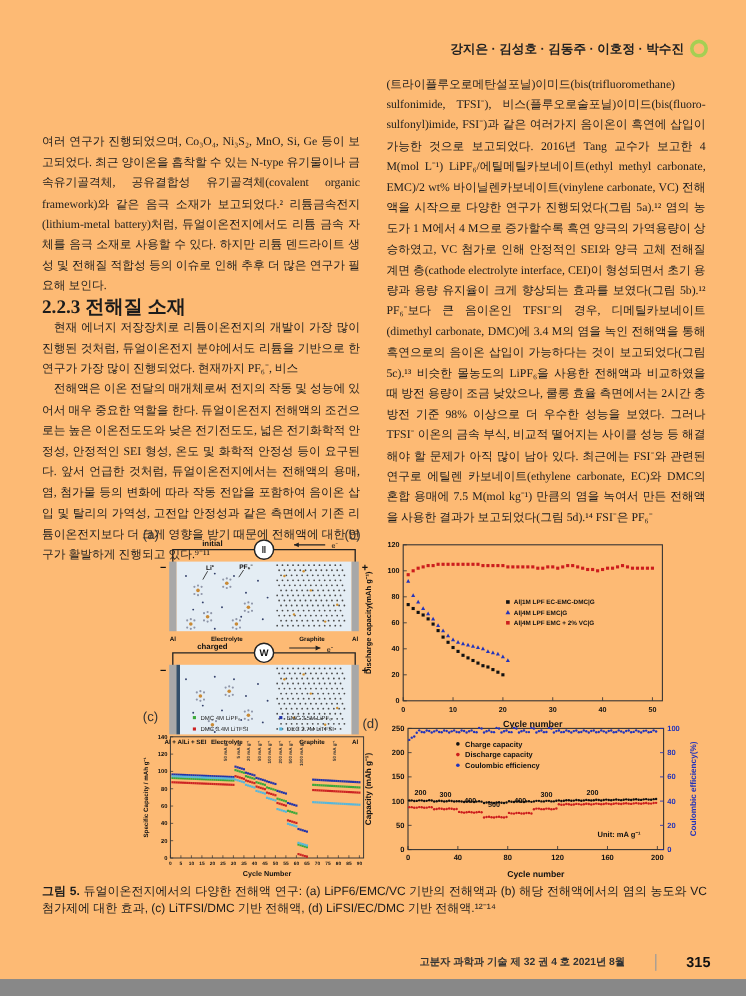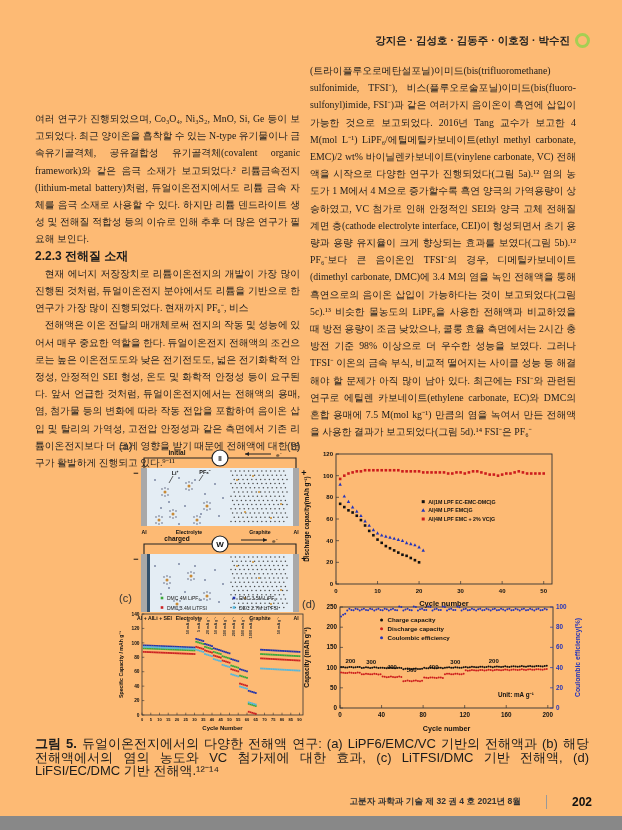--- a/index.html
+++ b/index.html
@@ -4,29 +4,29 @@
 <style>
   html,body{margin:0;padding:0;background:#888;}
   .page{position:relative;width:622px;height:816px;background:#fdba74;margin:0 auto;overflow:hidden;
         font-family:"Liberation Serif",serif;color:#1c1c1c;}
   .authors{position:absolute;top:33px;left:0;right:32px;text-align:right;
            font-family:"Liberation Sans",sans-serif;font-weight:bold;font-size:10.5px;color:#222;
            display:flex;justify-content:flex-end;align-items:center;gap:5px;}
   .ring{width:9px;height:9px;border:3px solid #a5cf53;border-radius:50%;display:inline-block;}
   .col{position:absolute;top:62px;width:265px;font-size:9.8px;line-height:17.2px;text-align:justify;}
   .col-left{left:35px;margin-top:48px;}
-  .col-right{left:310px;width:266px;}
+  .col-right{left:322px;width:266px;}
   .col p{margin:0;}
   .indent{text-indent:1em;}
-  .sec-head{font-family:Liberation Sans, sans-serif;font-weight:bold;font-size:12px;
+  .sec-head{font-family:Liberation Serif, serif;font-weight:bold;font-size:16px;
             margin:9px 0 3px 0;text-align:left;}
   .panel-label{position:absolute;font-family:"Liberation Sans",sans-serif;font-size:11px;color:#333;}
   .figpanel{position:absolute;}
   .caption{position:absolute;left:35px;top:737px;width:554px;
-           font-family:"Liberation Sans",sans-serif;font-size:13px;line-height:13.5px;
+           font-family:"Liberation Sans",sans-serif;font-size:10px;line-height:13.5px;
            text-align:justify;color:#1c1c1c;}
   .caption b{font-weight:bold;}
   .footer{position:absolute;top:795px;right:30px;display:flex;align-items:center;gap:25px;
           font-family:"Liberation Sans",sans-serif;}
   .footer .journal{font-size:8.6px;font-weight:bold;color:#333;}
   .footer .divider{width:1px;height:14px;background:#999;}
   .footer .pagenum{font-size:12px;font-weight:bold;color:#111;}
   svg text{font-family:"Liberation Sans",sans-serif;}
 </style>
 </head>
@@ -1459,16 +1459,16 @@
       </svg>
   </div>
 
   <div class="caption">
     <b>그림 5.</b><span> 듀얼이온전지에서의 다양한 전해액 연구: (a) LiPF6/EMC/VC 기반의 전해액과 (b) 해당 전해액에서의 염의 농도와 VC 첨가제에 대한 효과, (c) LiTFSI/DMC 기반 전해액, (d) LiFSI/EC/DMC 기반 전해액.¹²⁻¹⁴</span>
   </div>
 
   <div class="footer">
     <span class="journal">고분자 과학과 기술 제 32 권 4 호 2021년 8월</span>
     <span class="divider"></span>
-    <span class="pagenum">202</span>
+    <span class="pagenum">315</span>
   </div>
 
 </div>
 
 </body></html>

